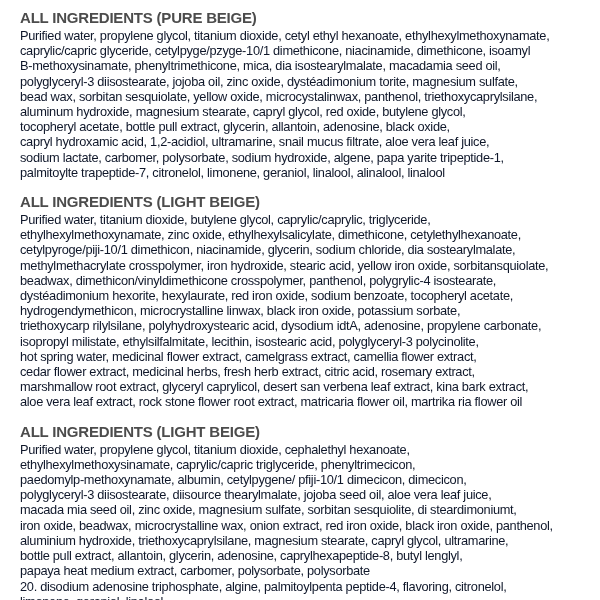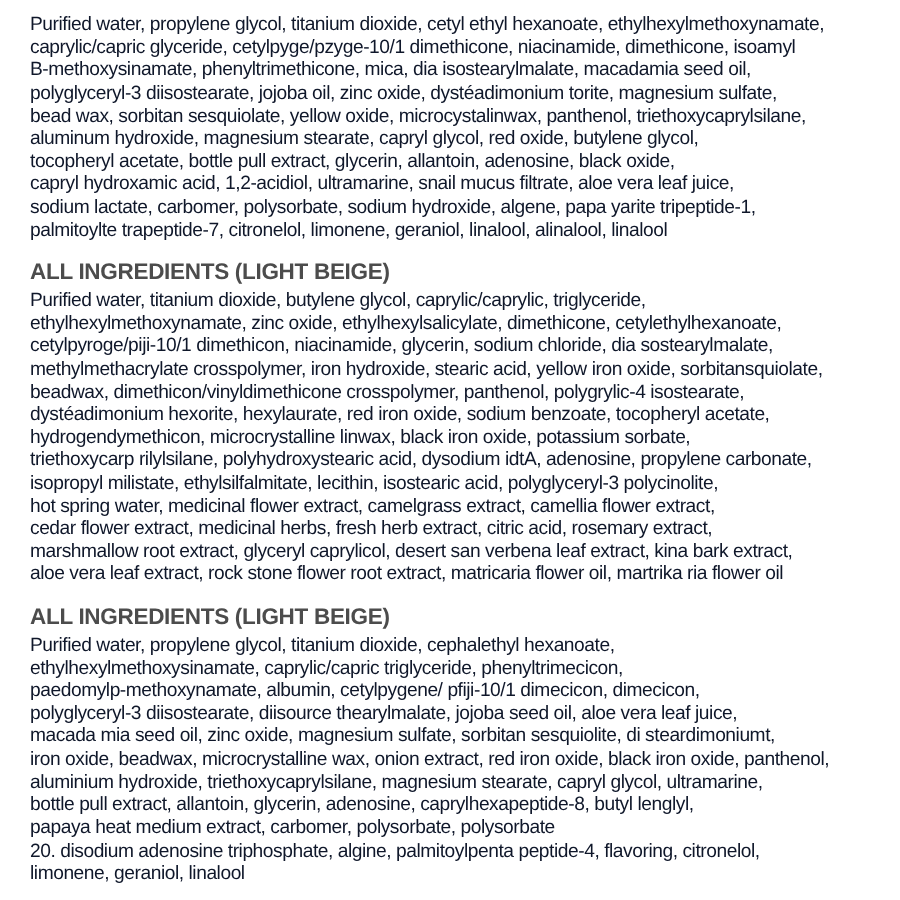--- a/index.html
+++ b/index.html
@@ -42,20 +42,21 @@
     white-space: pre;
     overflow: hidden;
   }
 </style>
 </head>
 <body>
 
 <div class="page">
 
   <div class="section">
+    <h2 class="section-heading">ALL INGREDIENTS (PURE BEIGE)</h2>
     <p class="ingredients-text">Purified water, propylene glycol, titanium dioxide, cetyl ethyl hexanoate, ethylhexylmethoxynamate,
 caprylic/capric glyceride, cetylpyge/pzyge-10/1 dimethicone, niacinamide, dimethicone, isoamyl
 B-methoxysinamate, phenyltrimethicone, mica, dia isostearylmalate, macadamia seed oil,
 polyglyceryl-3 diisostearate, jojoba oil, zinc oxide, dystéadimonium torite, magnesium sulfate,
 bead wax, sorbitan sesquiolate, yellow oxide, microcystalinwax, panthenol, triethoxycaprylsilane,
 aluminum hydroxide, magnesium stearate, capryl glycol, red oxide, butylene glycol,
 tocopheryl acetate, bottle pull extract, glycerin, allantoin, adenosine, black oxide,
 capryl hydroxamic acid, 1,2-acidiol, ultramarine, snail mucus filtrate, aloe vera leaf juice,
 sodium lactate, carbomer, polysorbate, sodium hydroxide, algene, papa yarite tripeptide-1,
 palmitoylte trapeptide-7, citronelol, limonene, geraniol, linalool, alinalool, linalool</p>

